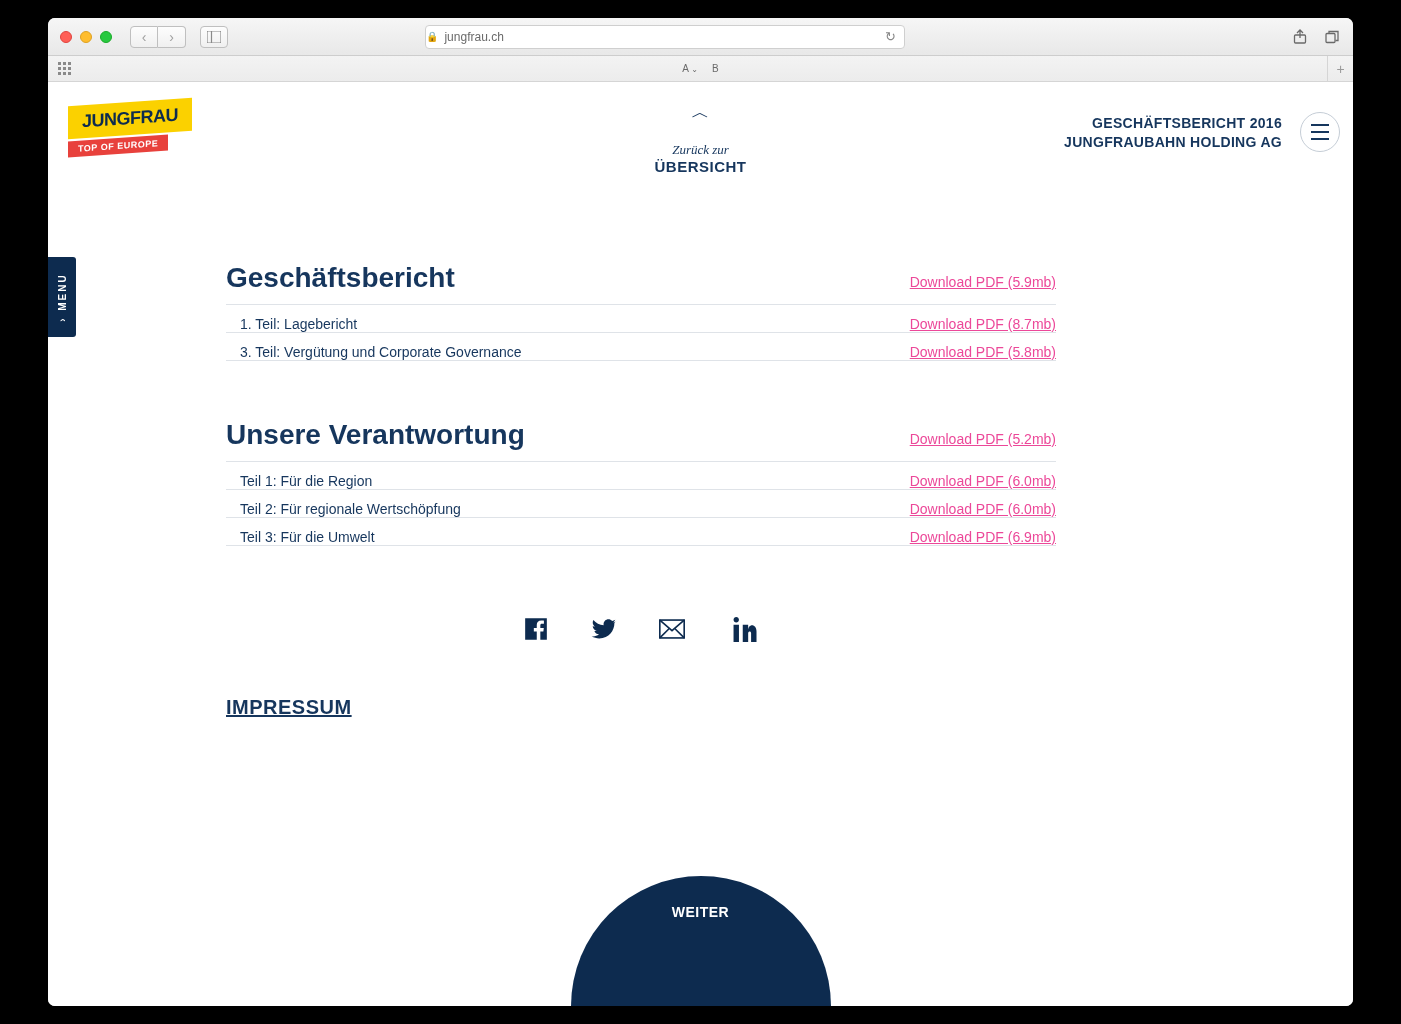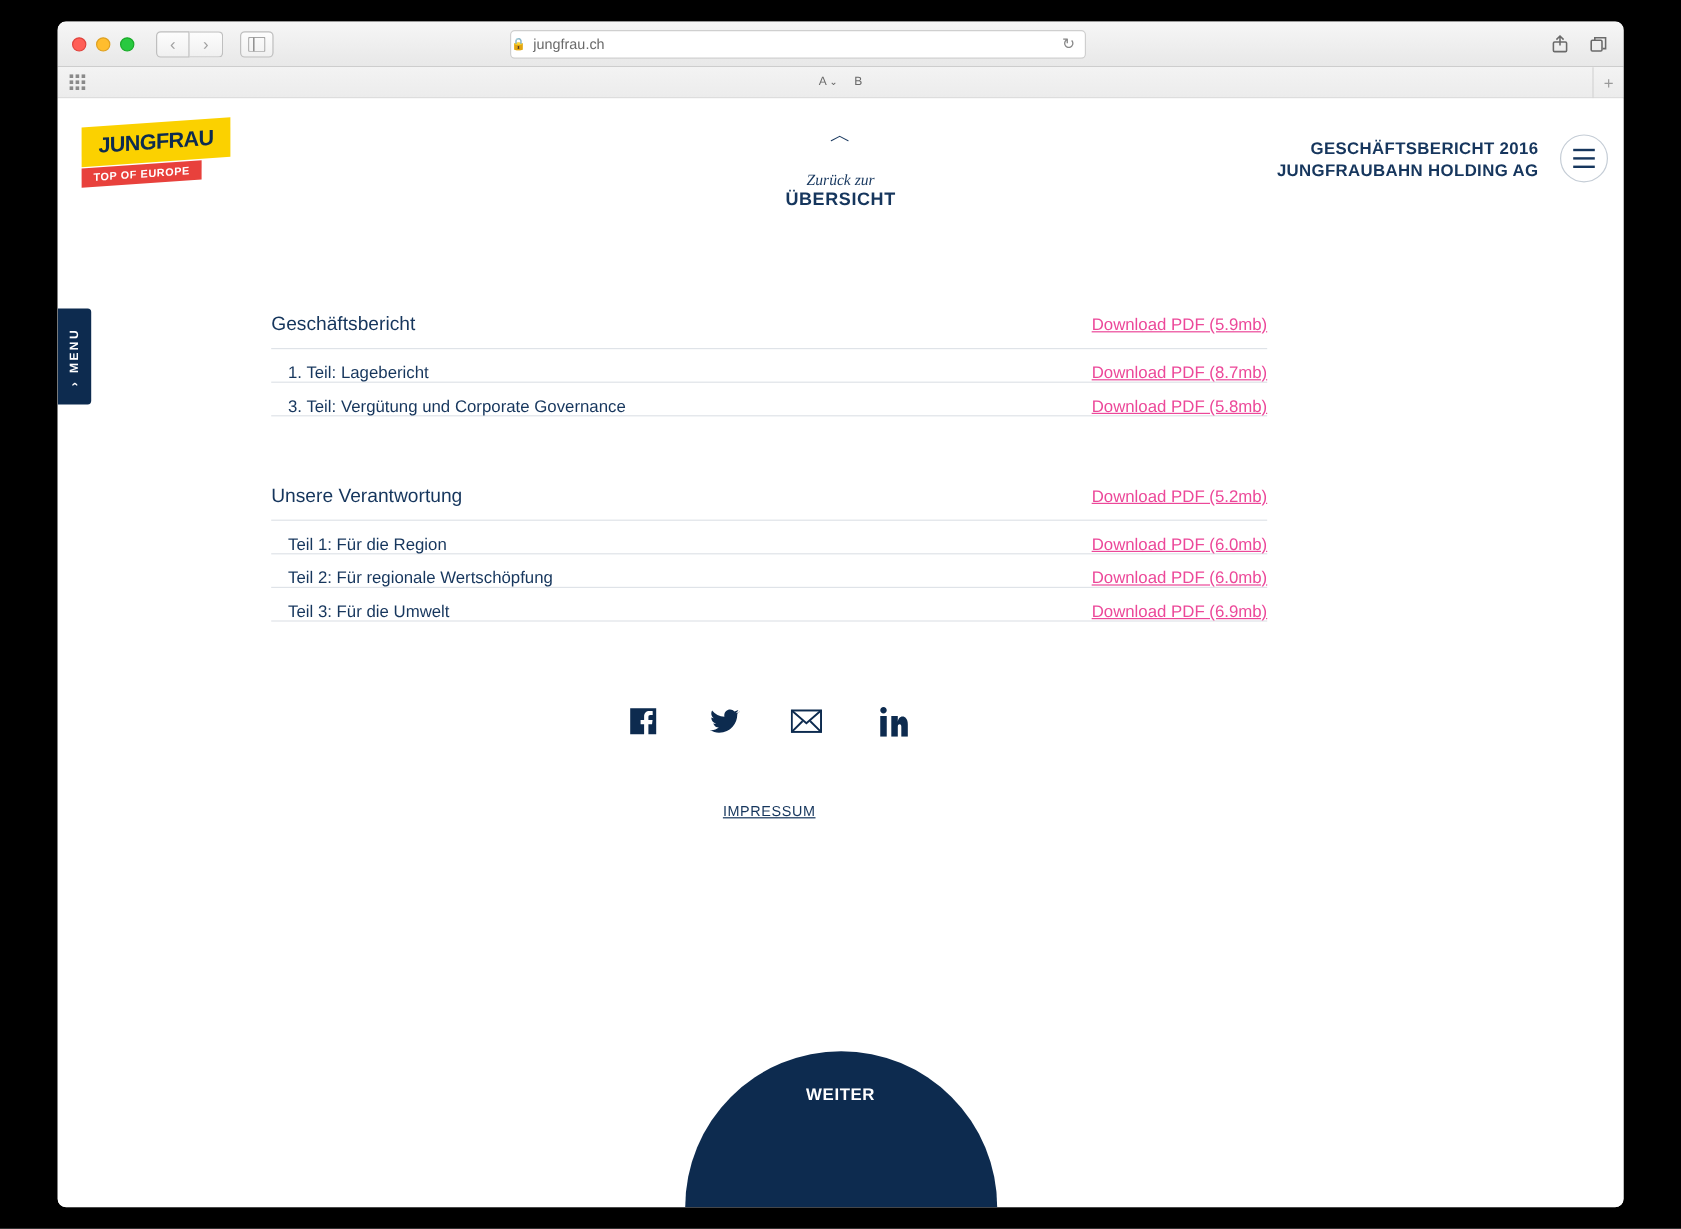--- a/index.html
+++ b/index.html
@@ -37,30 +37,30 @@
 .back-overview .l2{font-weight:700;font-size:15px;letter-spacing:.5px}
 .header-right{position:absolute;right:13px;top:30px;display:flex;align-items:flex-end;gap:18px}
 .hr-text{text-align:right;color:#16365d;font-weight:800;font-size:14px;line-height:1.35;letter-spacing:.3px}
 .hamburger{width:40px;height:40px;border:1px solid #c5cdd6;border-radius:50%;display:flex;flex-direction:column;align-items:center;justify-content:center;gap:5px;cursor:pointer}
 .hamburger span{width:18px;height:2px;background:#16365d}
 .side-menu{position:absolute;left:0;top:175px;width:28px;height:80px;background:#0d2b4f;color:#fff;display:flex;align-items:center;justify-content:center;cursor:pointer;border-radius:0 3px 3px 0}
 .side-menu-inner{transform:rotate(180deg);writing-mode:vertical-rl;font-size:10px;font-weight:700;letter-spacing:2px;display:flex;align-items:center;gap:6px}
 .content{position:absolute;left:178px;top:180px;width:830px;color:#16365d}
 .page-title{font-size:44px;font-weight:900;letter-spacing:.5px;margin-bottom:38px}
 .section-head{display:flex;justify-content:space-between;align-items:baseline;border-bottom:1px solid #dfe3e8;padding-bottom:10px}
-.section-head h2{font-size:16px;font-weight:400}
+.section-head h2{font-size:28px;font-weight:700}
 .dl-link{color:#ec4899;text-decoration:underline;font-size:14px;cursor:pointer}
 .row{display:flex;justify-content:space-between;border-bottom:1px solid #dfe3e8;padding:11px 0 0 14px;font-size:14px}
 .row .label{color:#16365d}
 .section2{margin-top:58px}
 .social{margin-top:70px;display:flex;justify-content:center;gap:42px}
 .social svg{fill:#0d2b4f;width:26px;height:26px;cursor:pointer}
 .social .mail svg{fill:none;stroke:#0d2b4f;stroke-width:2}
 .social .mail{width:32px}
-.impressum{margin-top:50px;text-align:center;font-weight:400;font-size:12px;letter-spacing:.5px;text-decoration:underline;cursor:pointer;color:#16365d}
+.impressum{margin-top:50px;font-weight:700;font-size:20px;letter-spacing:.5px;text-decoration:underline;cursor:pointer;color:#16365d}
 .weiter-wrap{position:absolute;left:50%;bottom:-130px;transform:translateX(-50%);width:260px;height:260px;background:#0d2b4f;border-radius:50%;display:flex;justify-content:center;padding-top:28px}
 .weiter-wrap span{color:#fff;font-weight:800;font-size:14px;letter-spacing:.5px}
 </style>
 </head>
 <body>
 
 <div class="browser-frame">
   <div class="browser-chrome">
     <div class="traffic-lights">
       <div class="tl tl-r"></div>

